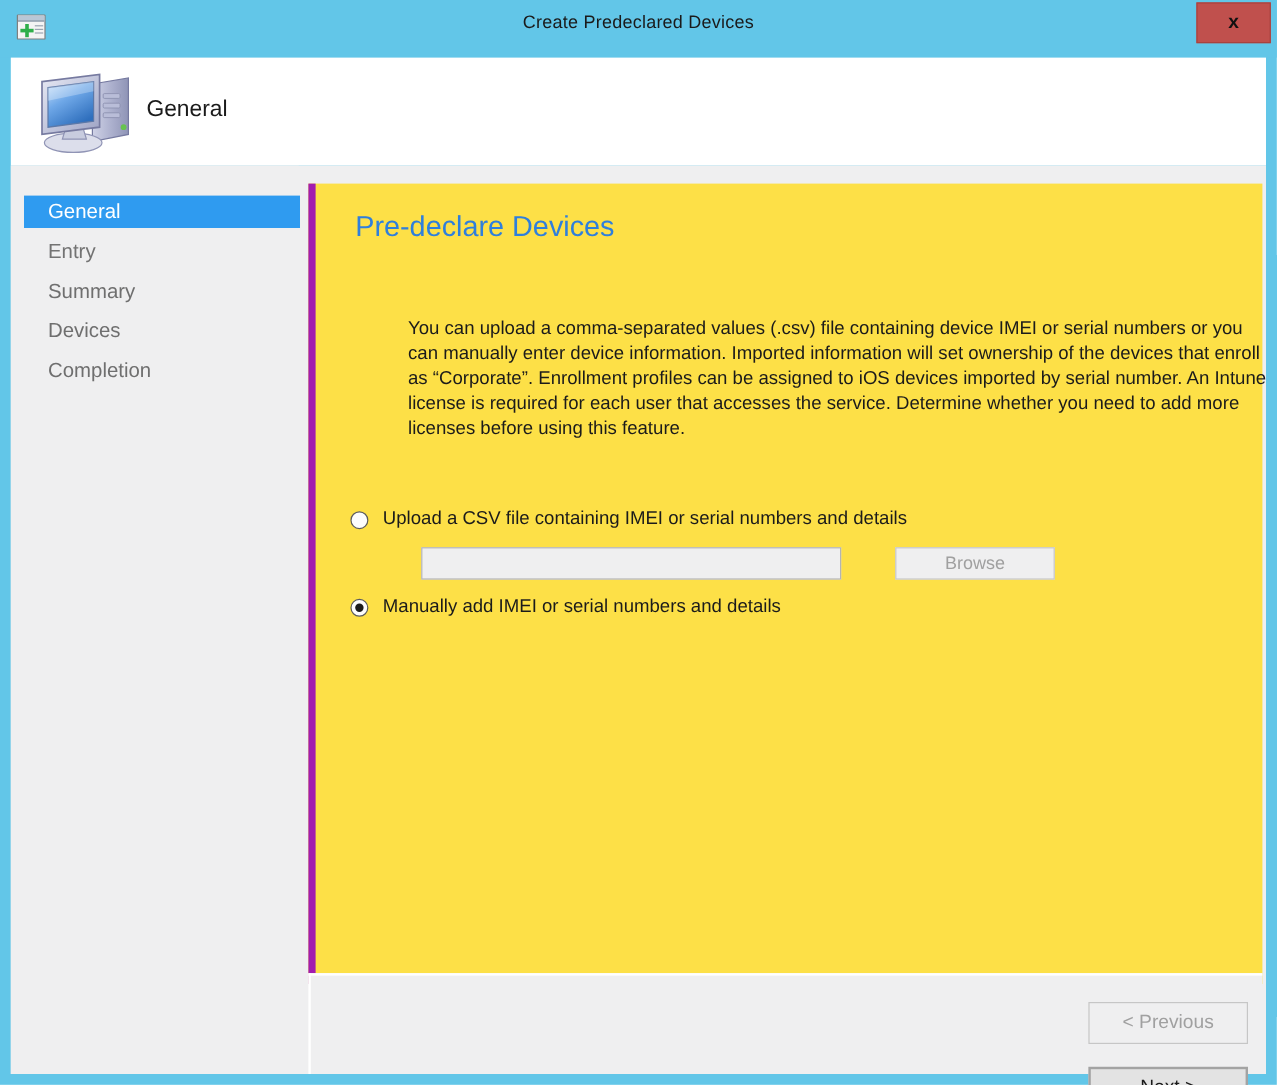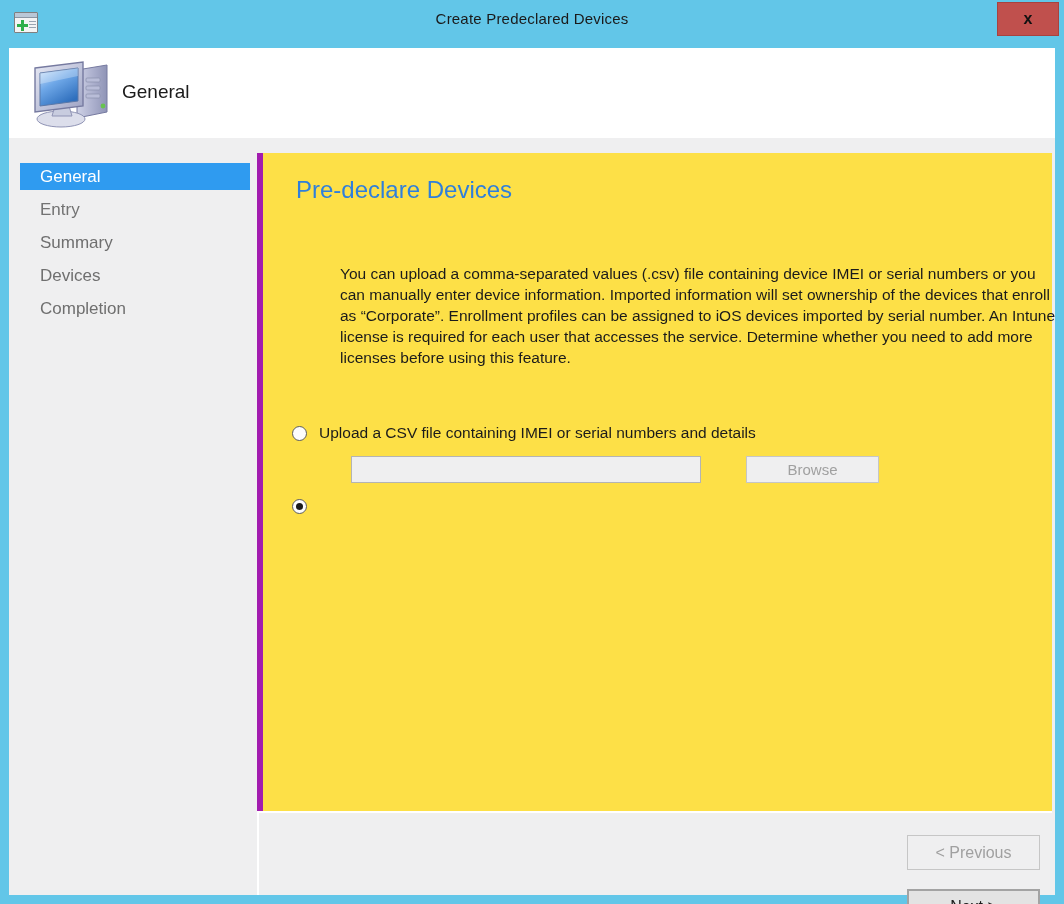--- a/index.html
+++ b/index.html
@@ -370,20 +370,21 @@
           <span class="radio-label">Upload a CSV file containing IMEI or serial numbers and details</span>
         </div>
 
         <div id="upload-row-controls">
           <input id="csv-path-input" type="text" disabled="" placeholder="" style="">
           <div id="browse-button">Browse</div>
         </div>
 
         <div class="radio-row">
           <span class="radio checked"></span>
+          <span class="radio-label">Manually add IMEI or serial numbers and details</span>
         </div>
 
       </div>
     </div>
 
     <div id="footer">
       <div id="footer-buttons">
         <div class="dlg-button">&lt; Previous</div>
         <div class="dlg-button default-btn">Next &gt;</div>
         <div class="dlg-button">Summary</div>

